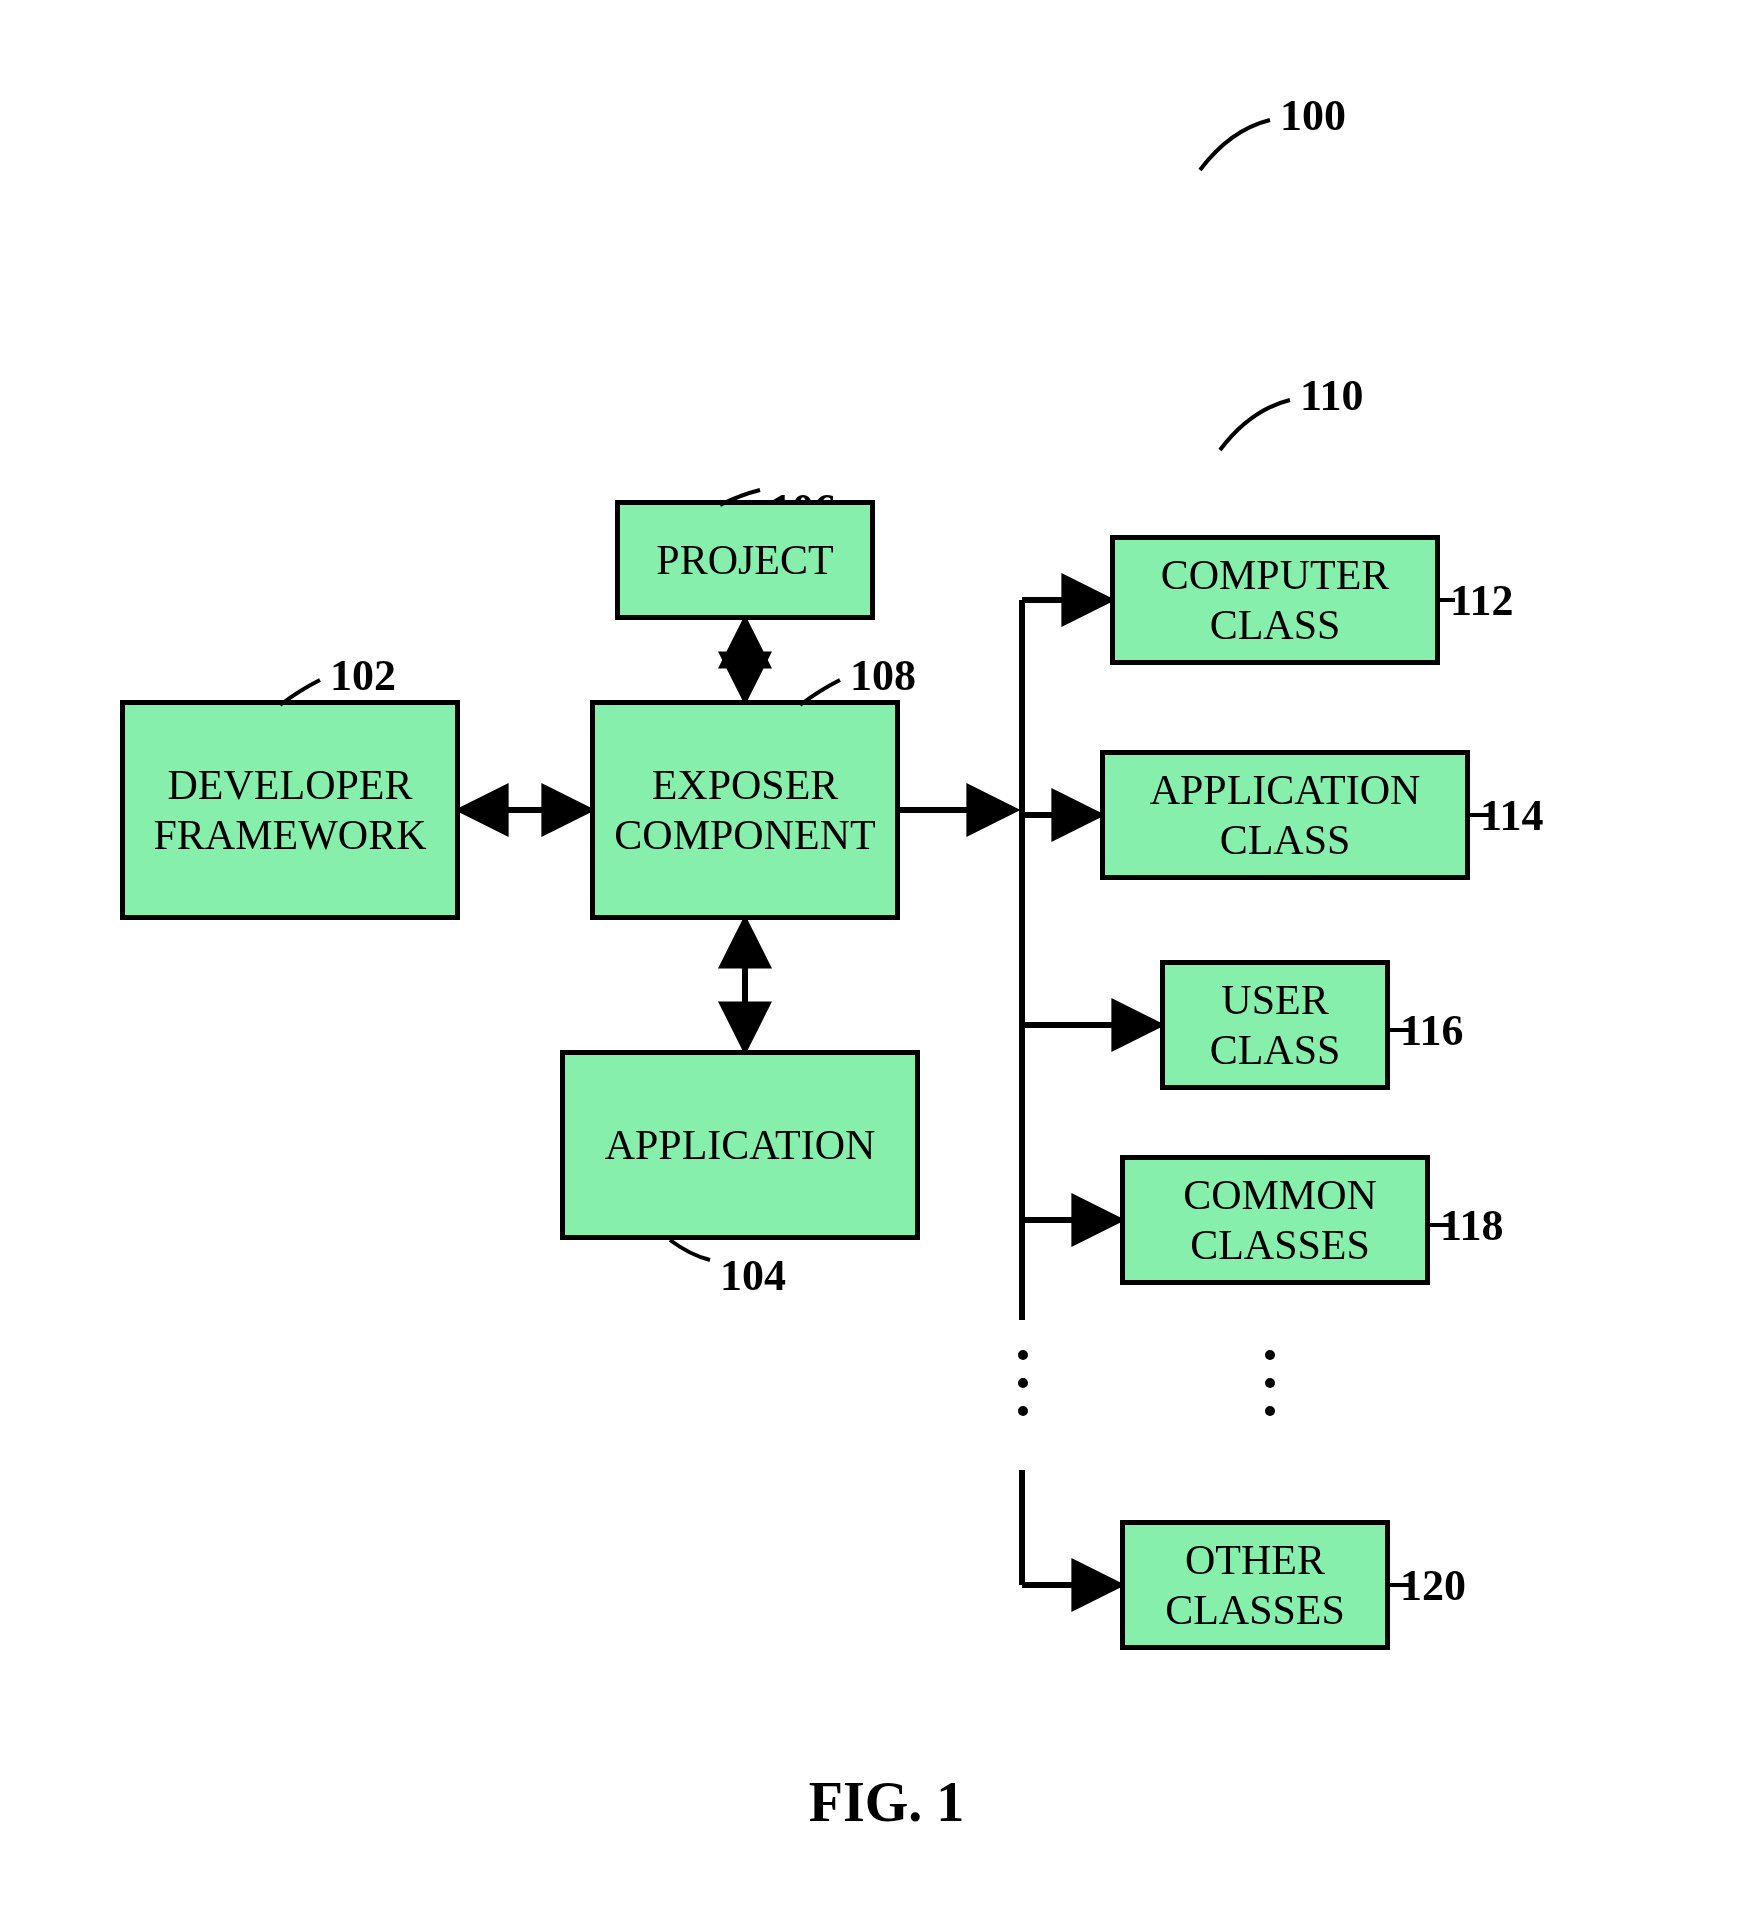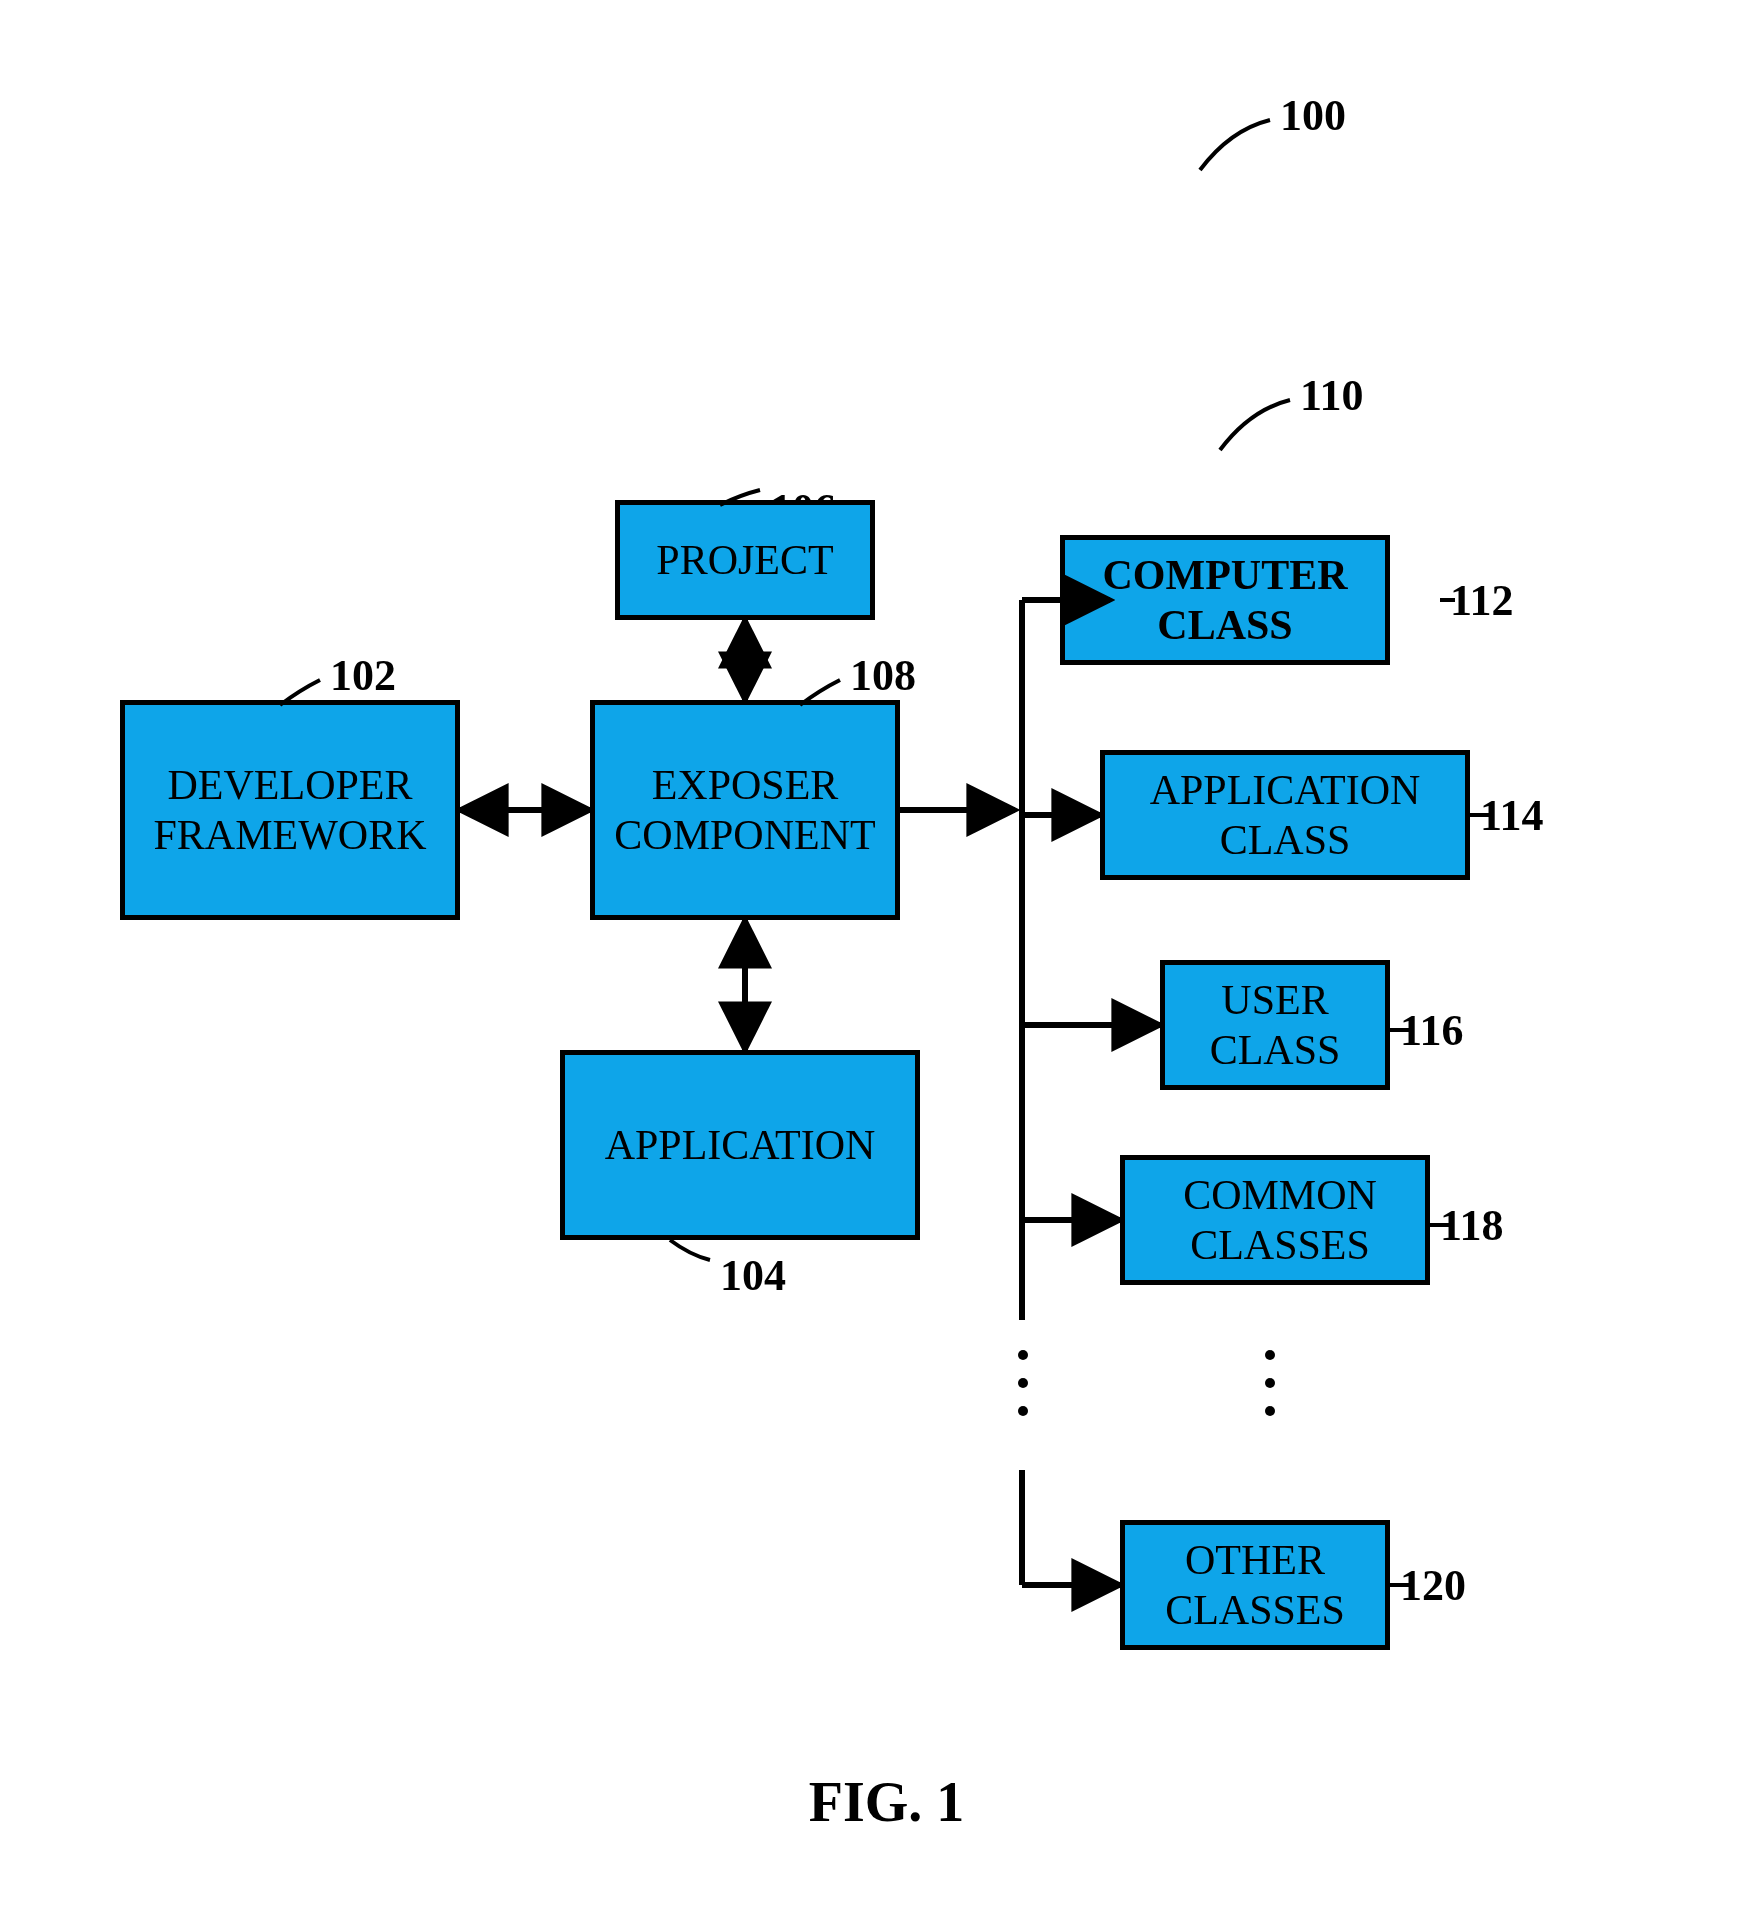--- a/index.html
+++ b/index.html
@@ -11,21 +11,21 @@
     font-family: "Times New Roman", Times, serif;
   }
   .canvas {
     position: relative;
     width: 1743px;
     height: 1468px;
   }
   .box {
     position: absolute;
     border: 5px solid #000;
-    background: #0ea5e9;
+    background: #86efac;
     display: flex;
     align-items: center;
     justify-content: center;
     text-align: center;
     font-size: 42px;
     line-height: 1.2;
     box-sizing: border-box;
   }
   .ref {
     position: absolute;
@@ -89,21 +89,21 @@
   </div>
 
   <div class="box" style="left:590px; top:700px; width:310px; height:220px;">
     <span>EXPOSER COMPONENT</span>
   </div>
 
   <div class="box" style="left:560px; top:1050px; width:360px; height:190px;">
     <span>APPLICATION</span>
   </div>
 
-  <div class="box" style="left:1060px; top:535px; width:330px; height:130px;font-weight:bold;">
+  <div class="box" style="left:1110px; top:535px; width:330px; height:130px;">
     <span>COMPUTER CLASS</span>
   </div>
 
   <div class="box" style="left:1100px; top:750px; width:370px; height:130px;text-align:center;">
     <span>APPLICATION CLASS</span>
   </div>
 
   <div class="box" style="left:1160px; top:960px; width:230px; height:130px;">
     <span>USER CLASS</span>
   </div>

